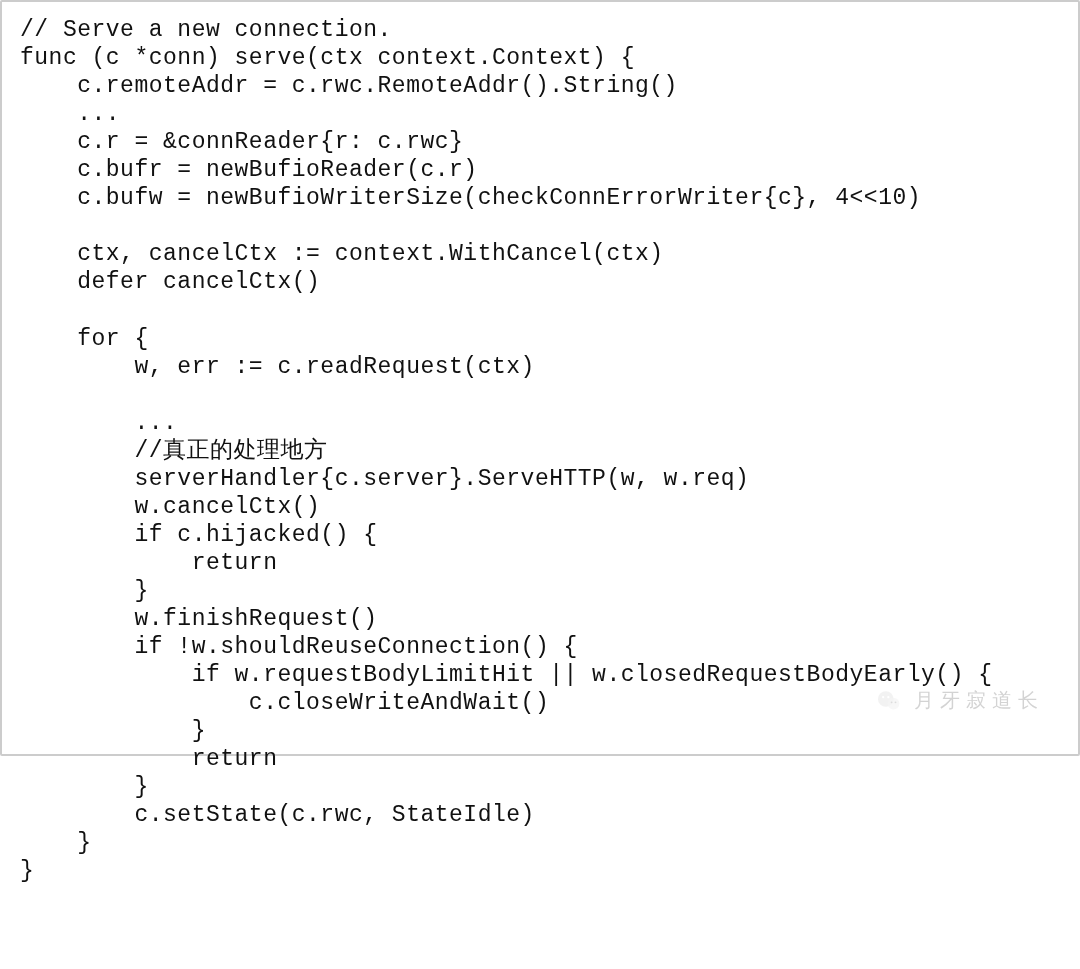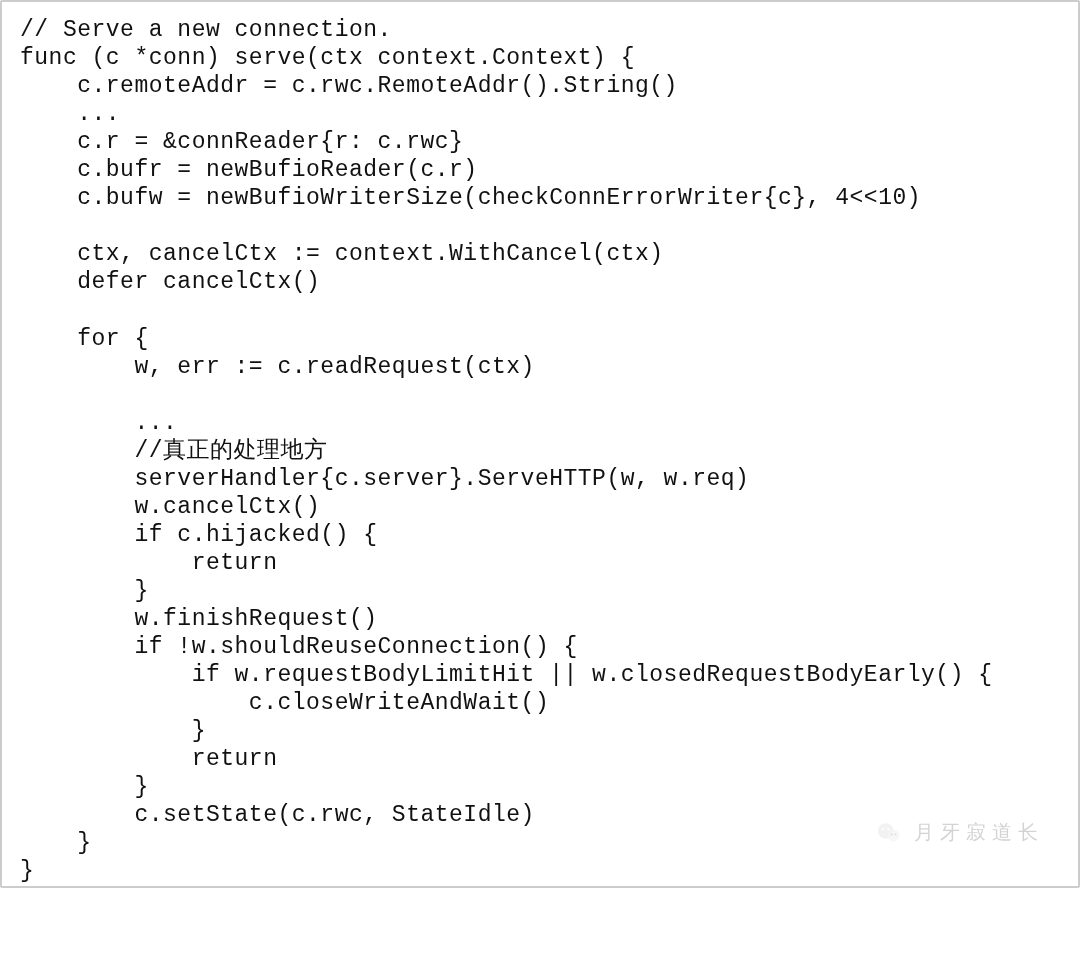--- a/index.html
+++ b/index.html
@@ -6,21 +6,21 @@
     margin: 0;
     padding: 0;
     width: 1080px;
     height: 969px;
     background: #ffffff;
     overflow: hidden;
   }
   .frame {
     box-sizing: border-box;
     width: 1080px;
-    height: 888px;
+    height: 756px;
     border: 2px solid #cccccc;
     border-radius: 2px;
     background: #ffffff;
     position: relative;
     padding: 14px 18px;
   }
   pre.code {
     margin: 0;
     font-family: "Courier New", Courier, monospace;
     font-size: 23px;

